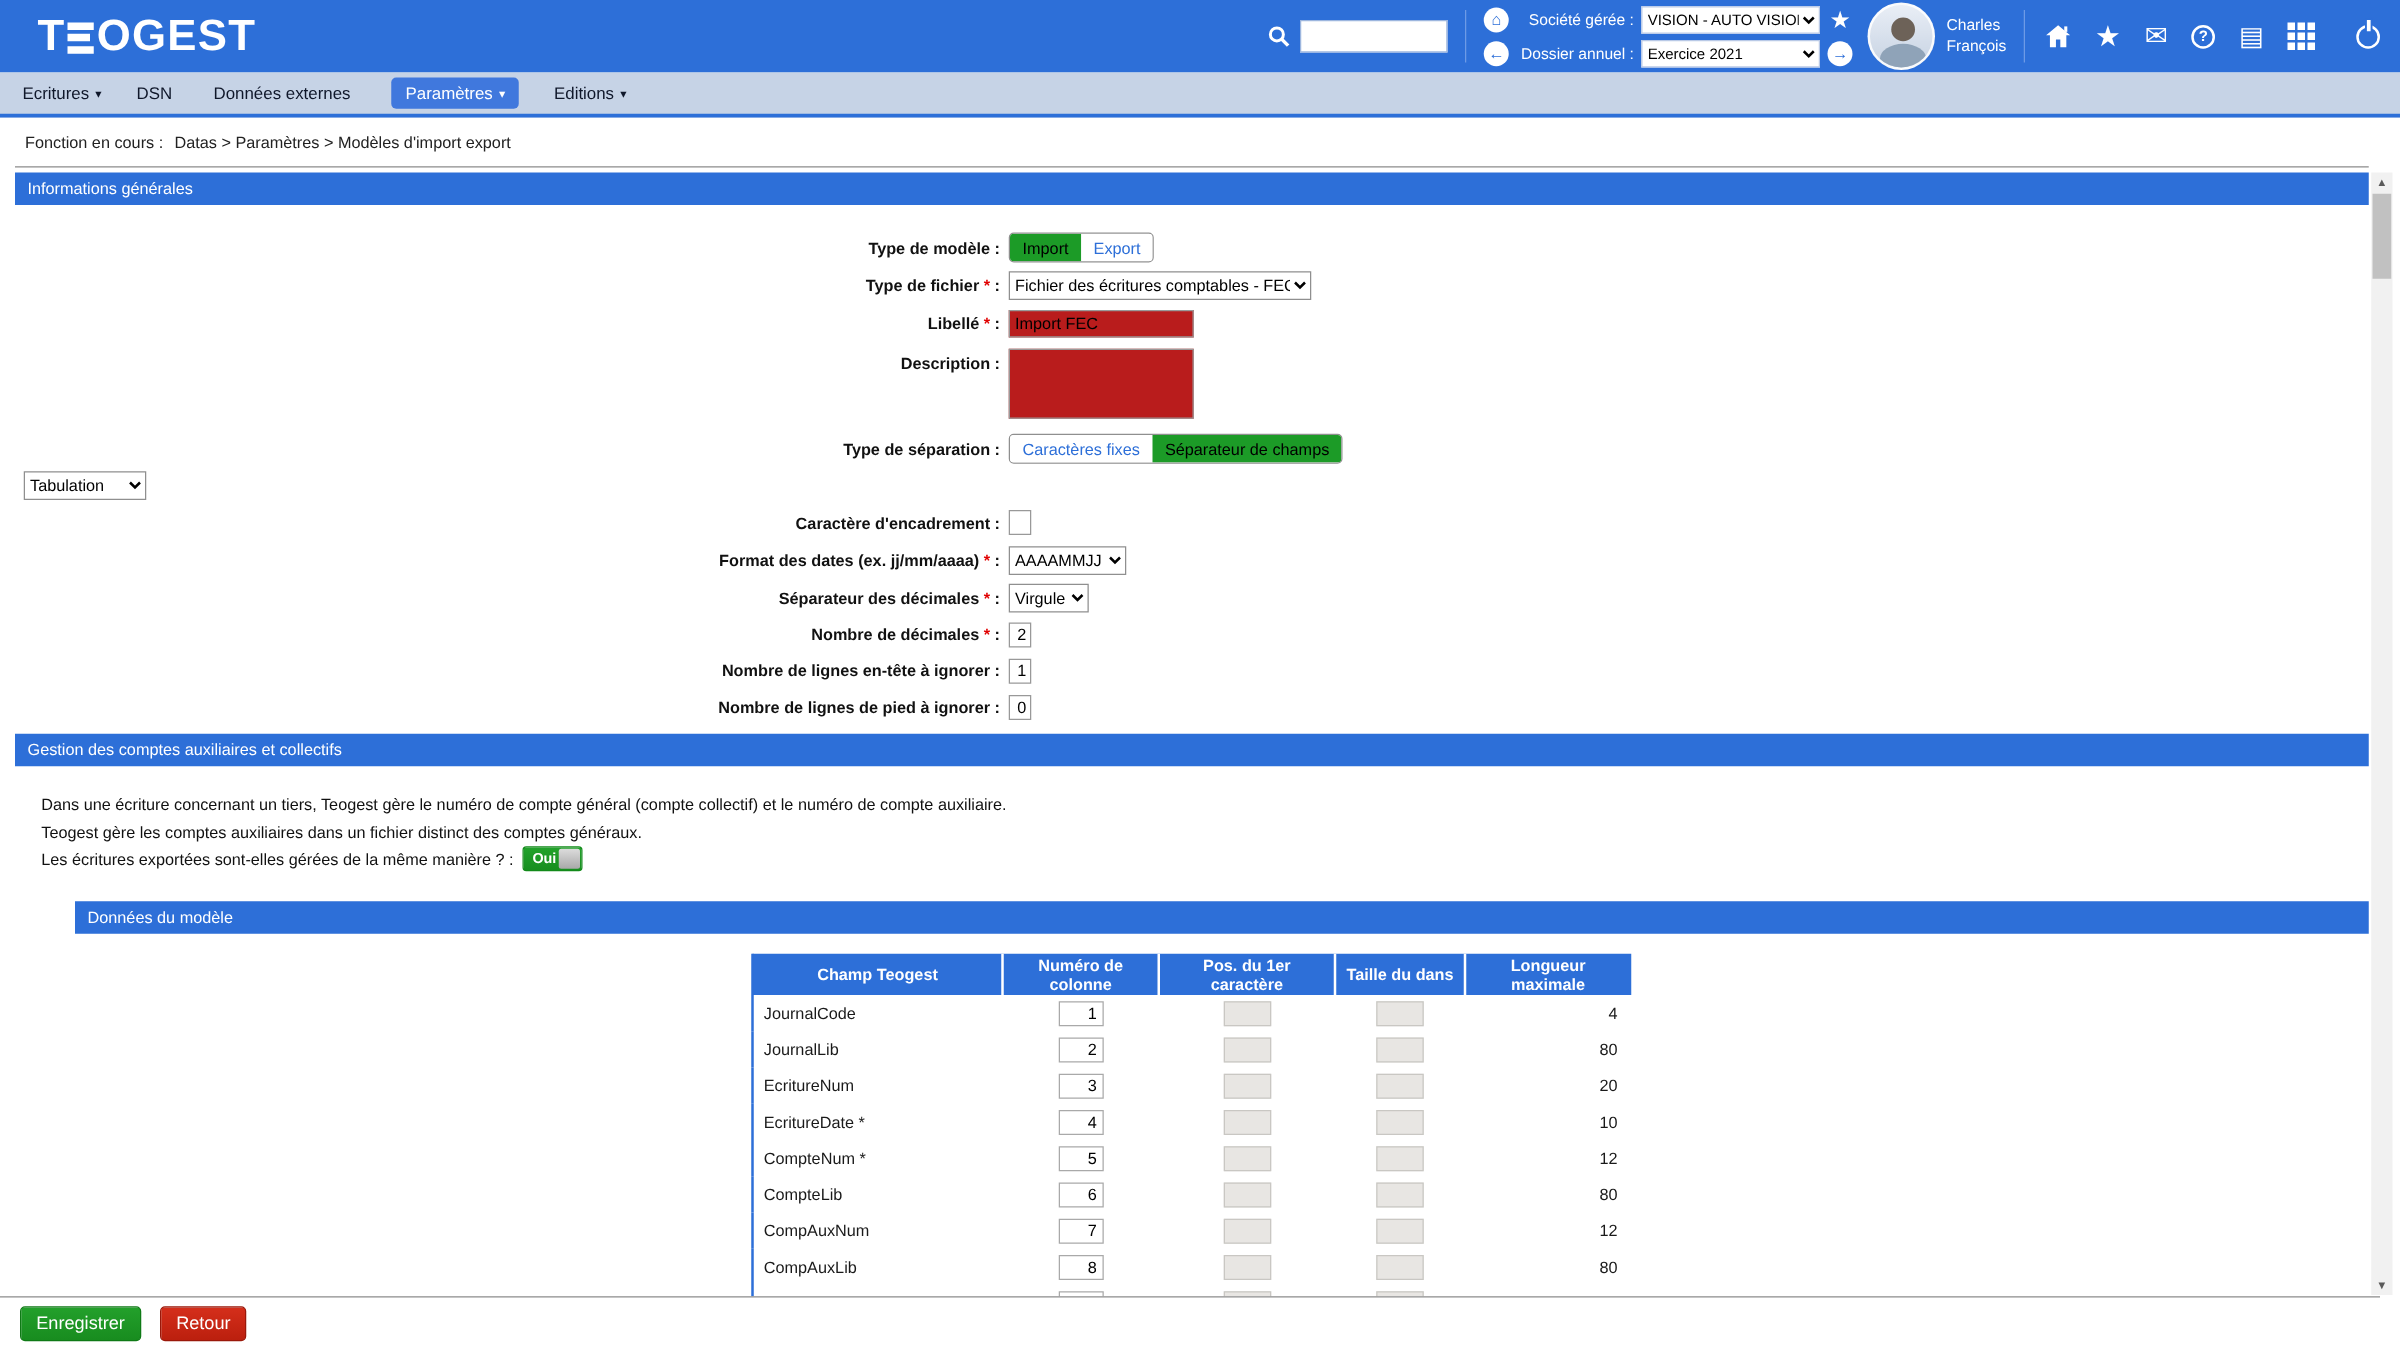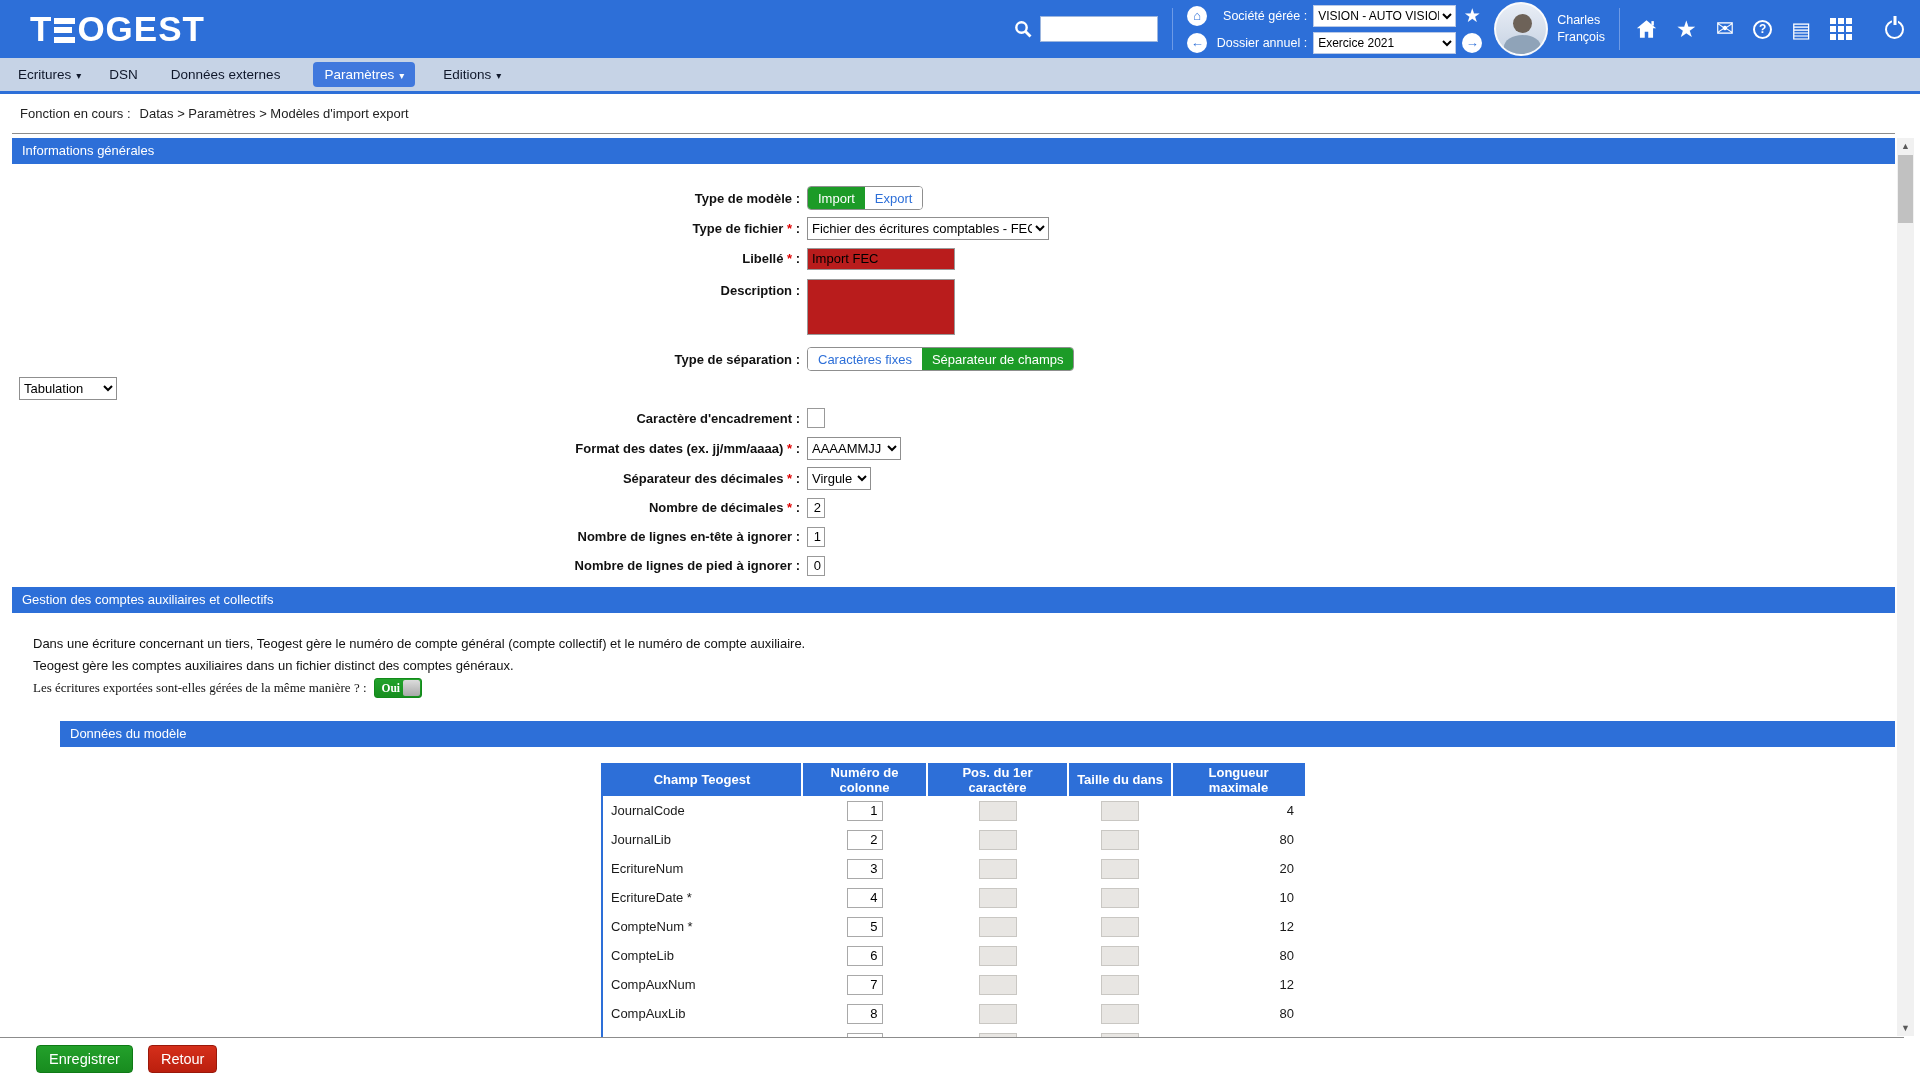--- a/index.html
+++ b/index.html
@@ -50,49 +50,49 @@
   .section-bar { height:26px; line-height:26px; background:#2d6fd8; color:#fff; font-size:13px; padding-left:10px; margin-top:4px; }
   .section-bar.s2 { margin-top:11px; } .section-bar.s3 { margin-top:22px;margin-left:48px; }
 
   
   .form-row { display:flex; align-items:center; }
   .f-label { width:788px; text-align:right; font-size:13px; font-weight:bold; color:#111; white-space:nowrap; }
   .f-label .star { color:#e00000; }
   .f-ctrl { margin-left:7px; display:flex; align-items:center; }
   .seg { display:flex; border:1px solid #8f8f8f; border-radius:4px; overflow:hidden; height:24px; }
   .seg .seg-btn { font-size:13px; padding:0 10px; display:flex; align-items:center; cursor:pointer; background:#fff; color:#2d6fd8; }
-  .seg .seg-btn.on { background:#1c9b27; color:#ffffff; }
+  .seg .seg-btn.on { background:#1c9b27; color:#000000; }
   .seg .seg-btn + .seg-btn { border-left:1px solid #bbb; }
   .seg .seg-btn.on + .seg-btn, .seg .seg-btn + .seg-btn.on { border-left:none; }
   input.txt, textarea.txt { border:1px solid #999; background:#b91c1c; font-size:13px; font-family:"Liberation Sans",sans-serif; padding:2px 4px; }
   select.sel { border:1px solid #8f8f8f; background:#fff; font-size:13px; height:23px; }
   input.tiny { width:18px; height:20px; border:1px solid #999; font-size:13px; text-align:right; padding-right:3px; }
 
   
   .aux { padding:20px 0 0 21px; font-size:13px; color:#111; line-height:22px; }
-  .aux-q { display:flex; align-items:center; gap:7px;font-family:Liberation Serif, serif; }
+  .aux-q { display:flex; gap:7px; }
   .toggle { position:relative; width:48px; height:20px; background:linear-gradient(#22a22b,#178e1f); border:1px solid #128a1a; border-radius:3px; color:#fff; font-size:11.5px; font-weight:bold; line-height:18px; padding-left:7px; cursor:pointer; }
   .toggle .knob { position:absolute; right:1px; top:1px; width:17px; height:16px; background:linear-gradient(#dcdcdc,#a9a9a9); border-radius:2px; }
 
   
   .table-wrap { margin-top:16px; padding-left:589px; }
   table.model { border-collapse:collapse; border-left:2px solid #2d6fd8; }
   table.model th { background:#2d6fd8; color:#fff; font-size:13px; font-weight:bold; height:33px; text-align:center; padding:0 8px; border-right:2px solid #fff; }
   table.model th:last-child { border-right:none; }
   table.model td { height:29px; font-size:13px; color:#1a1a1a; }
   td.c-field { width:200px; padding-left:8px; }
   td.c-col { width:125px; text-align:center; }
   td.c-pos { width:141px; text-align:center; }
   td.c-taille { width:104px; text-align:center; }
   td.c-max { width:133px; text-align:right; padding-right:10px; }
   input.cell { width:36px; height:20px; border:1px solid #a9a9a9; font-size:13px; text-align:right; padding-right:4px; background:#fff; }
   input.cell-dis { width:38px; height:20px; border:1px solid #c9c7c3; background:#e8e6e3; }
 
   
-  .footer { position:absolute; left:0; right:16px; bottom:0; height:43px; background:#fff; border-top:1px solid #8c8c8c; display:flex; align-items:center; padding-left:36px; gap:15px; z-index:5; }
+  .footer { position:absolute; left:0; right:16px; bottom:0; height:43px; background:#fff; border-top:1px solid #8c8c8c; display:flex; align-items:center; padding-left:16px; gap:15px; z-index:5; }
   .btn { font-size:14.5px; color:#fff; border-radius:4px; padding:5px 12px; cursor:pointer; }
   .btn-save { background:linear-gradient(#23a02b,#188c1f); border:1px solid #0f7a16; }
   .btn-back { background:linear-gradient(#d52f1b,#bb1f0e); border:1px solid #9a180a; }
 
   
   .scrollbar { position:absolute; right:6px; top:138px; bottom:44px; width:17px; background:#f1f1f1; z-index:6; }
   .sb-btn { height:16px; display:flex; align-items:center; justify-content:center; font-size:9px; color:#5a5a5a; cursor:pointer; }
   .sb-btn.down { position:absolute; bottom:0; left:0; right:0; }
   .sb-thumb { position:absolute; top:17px; left:1px; width:15px; height:68px; background:#c1c1c1; cursor:pointer; }
 </style>

